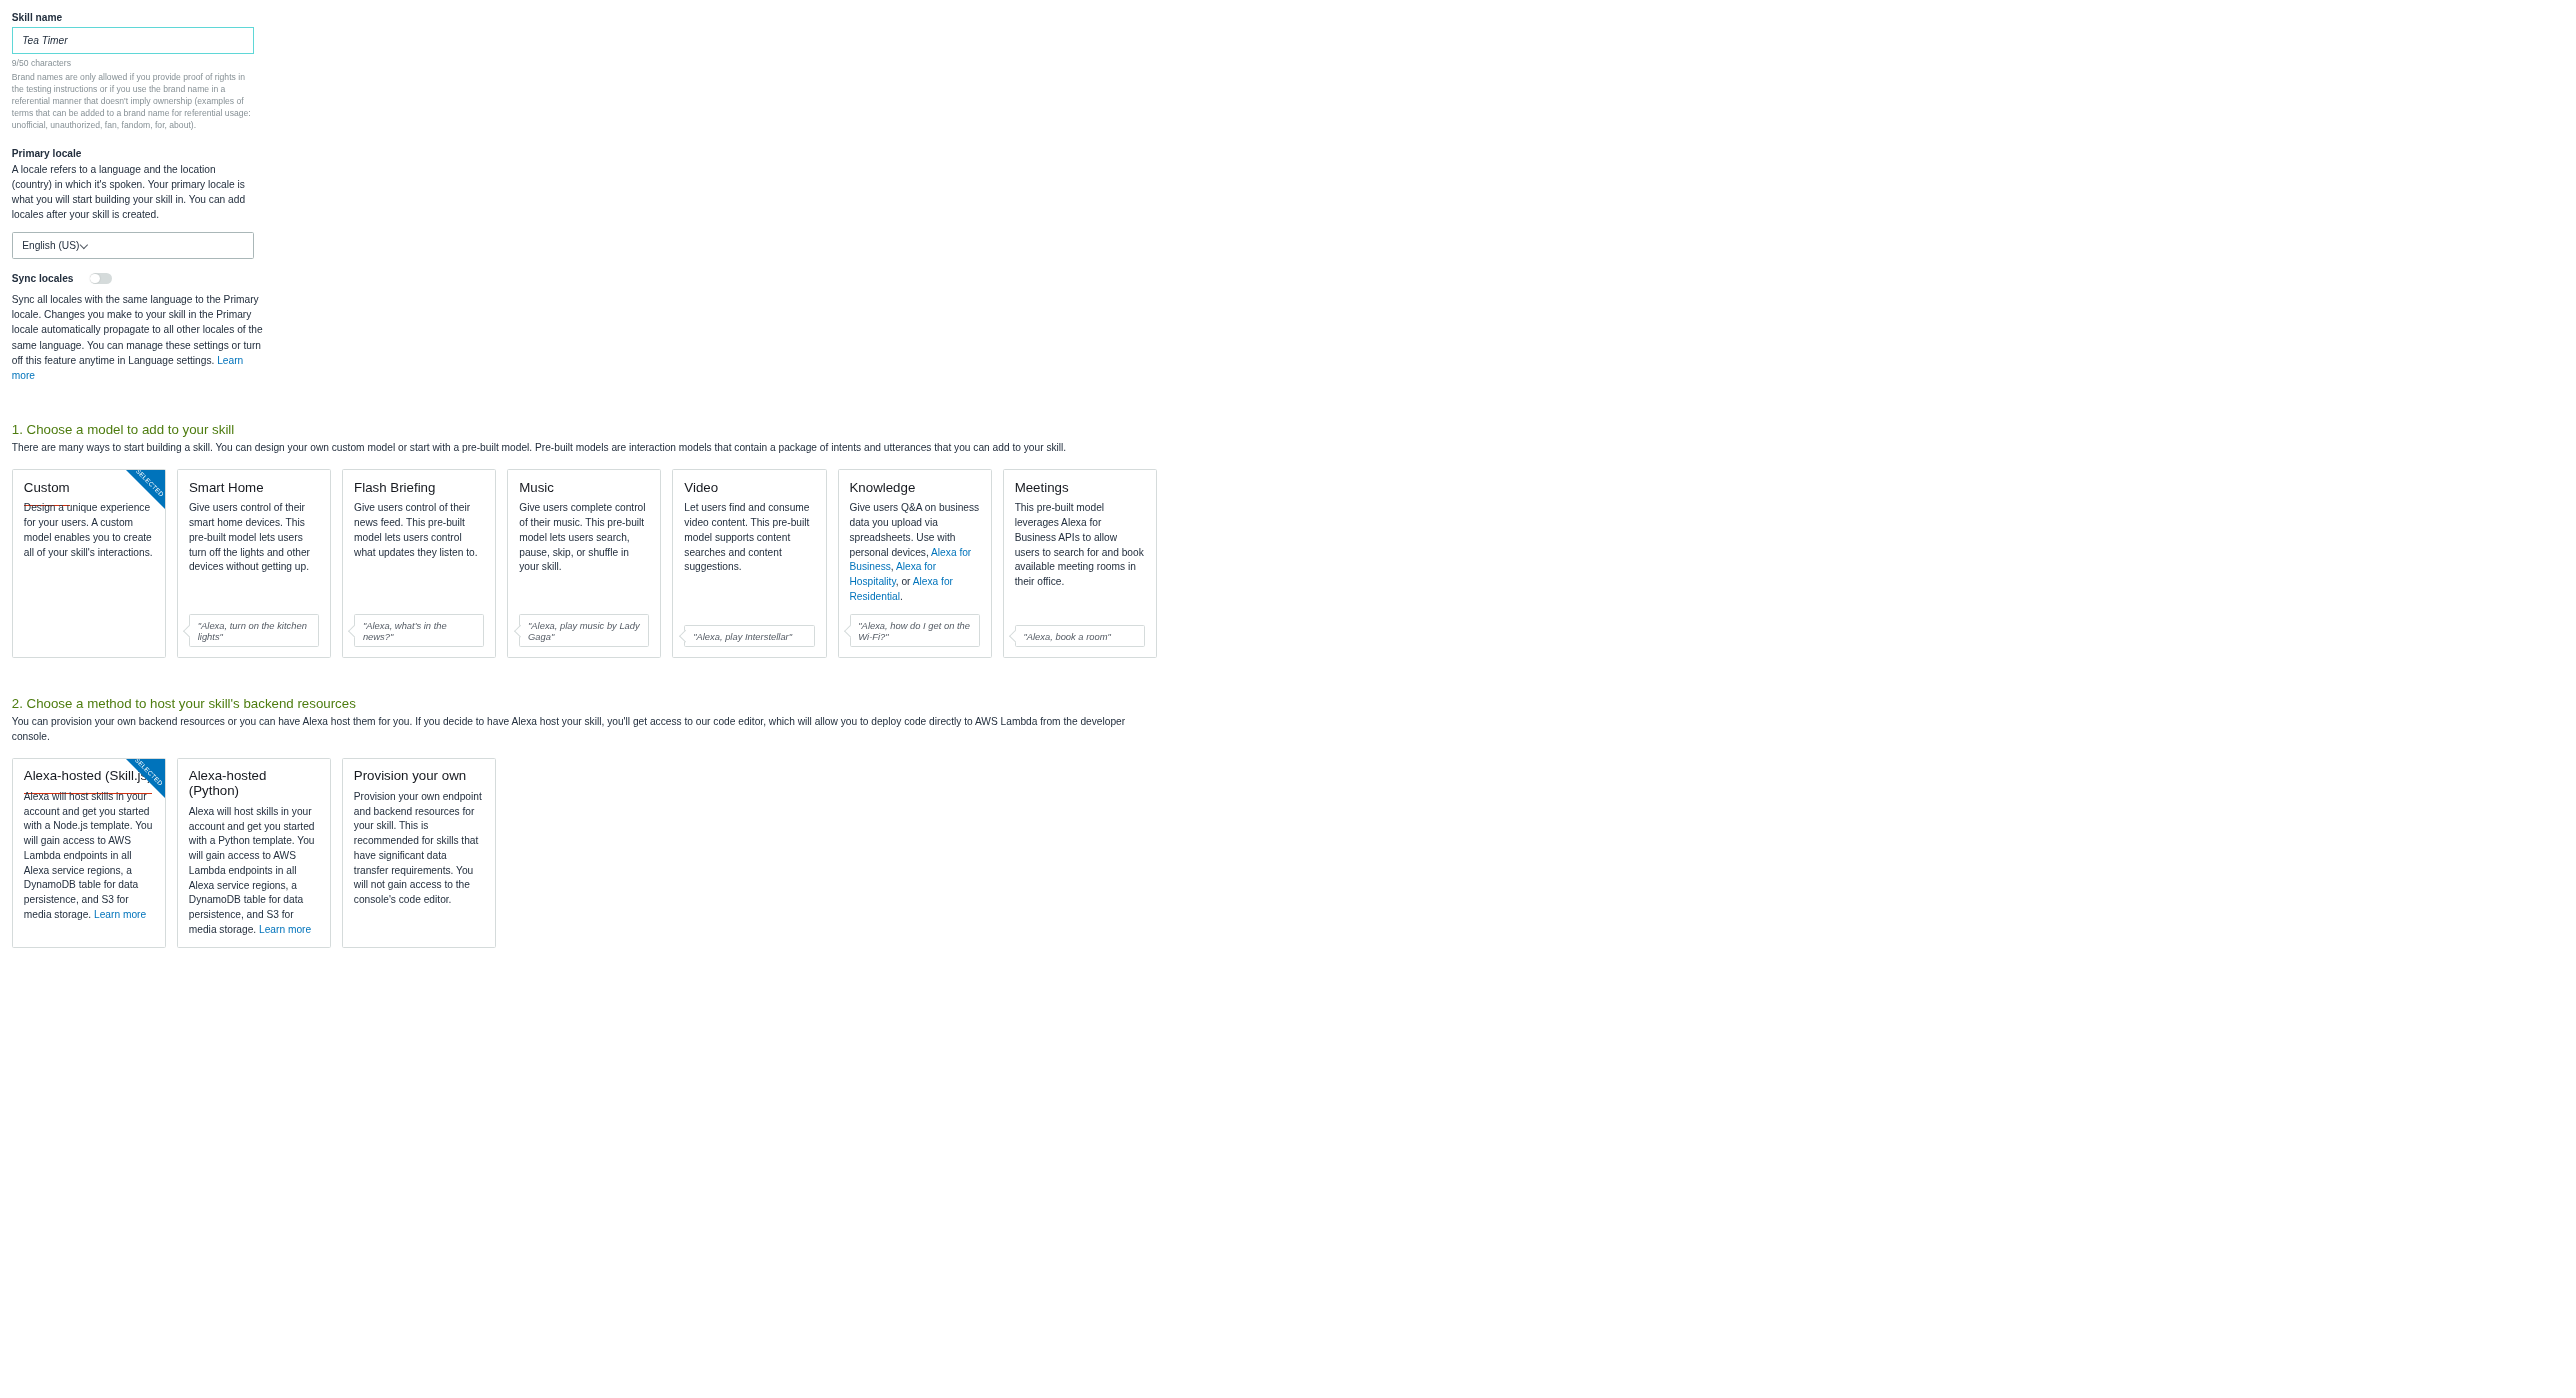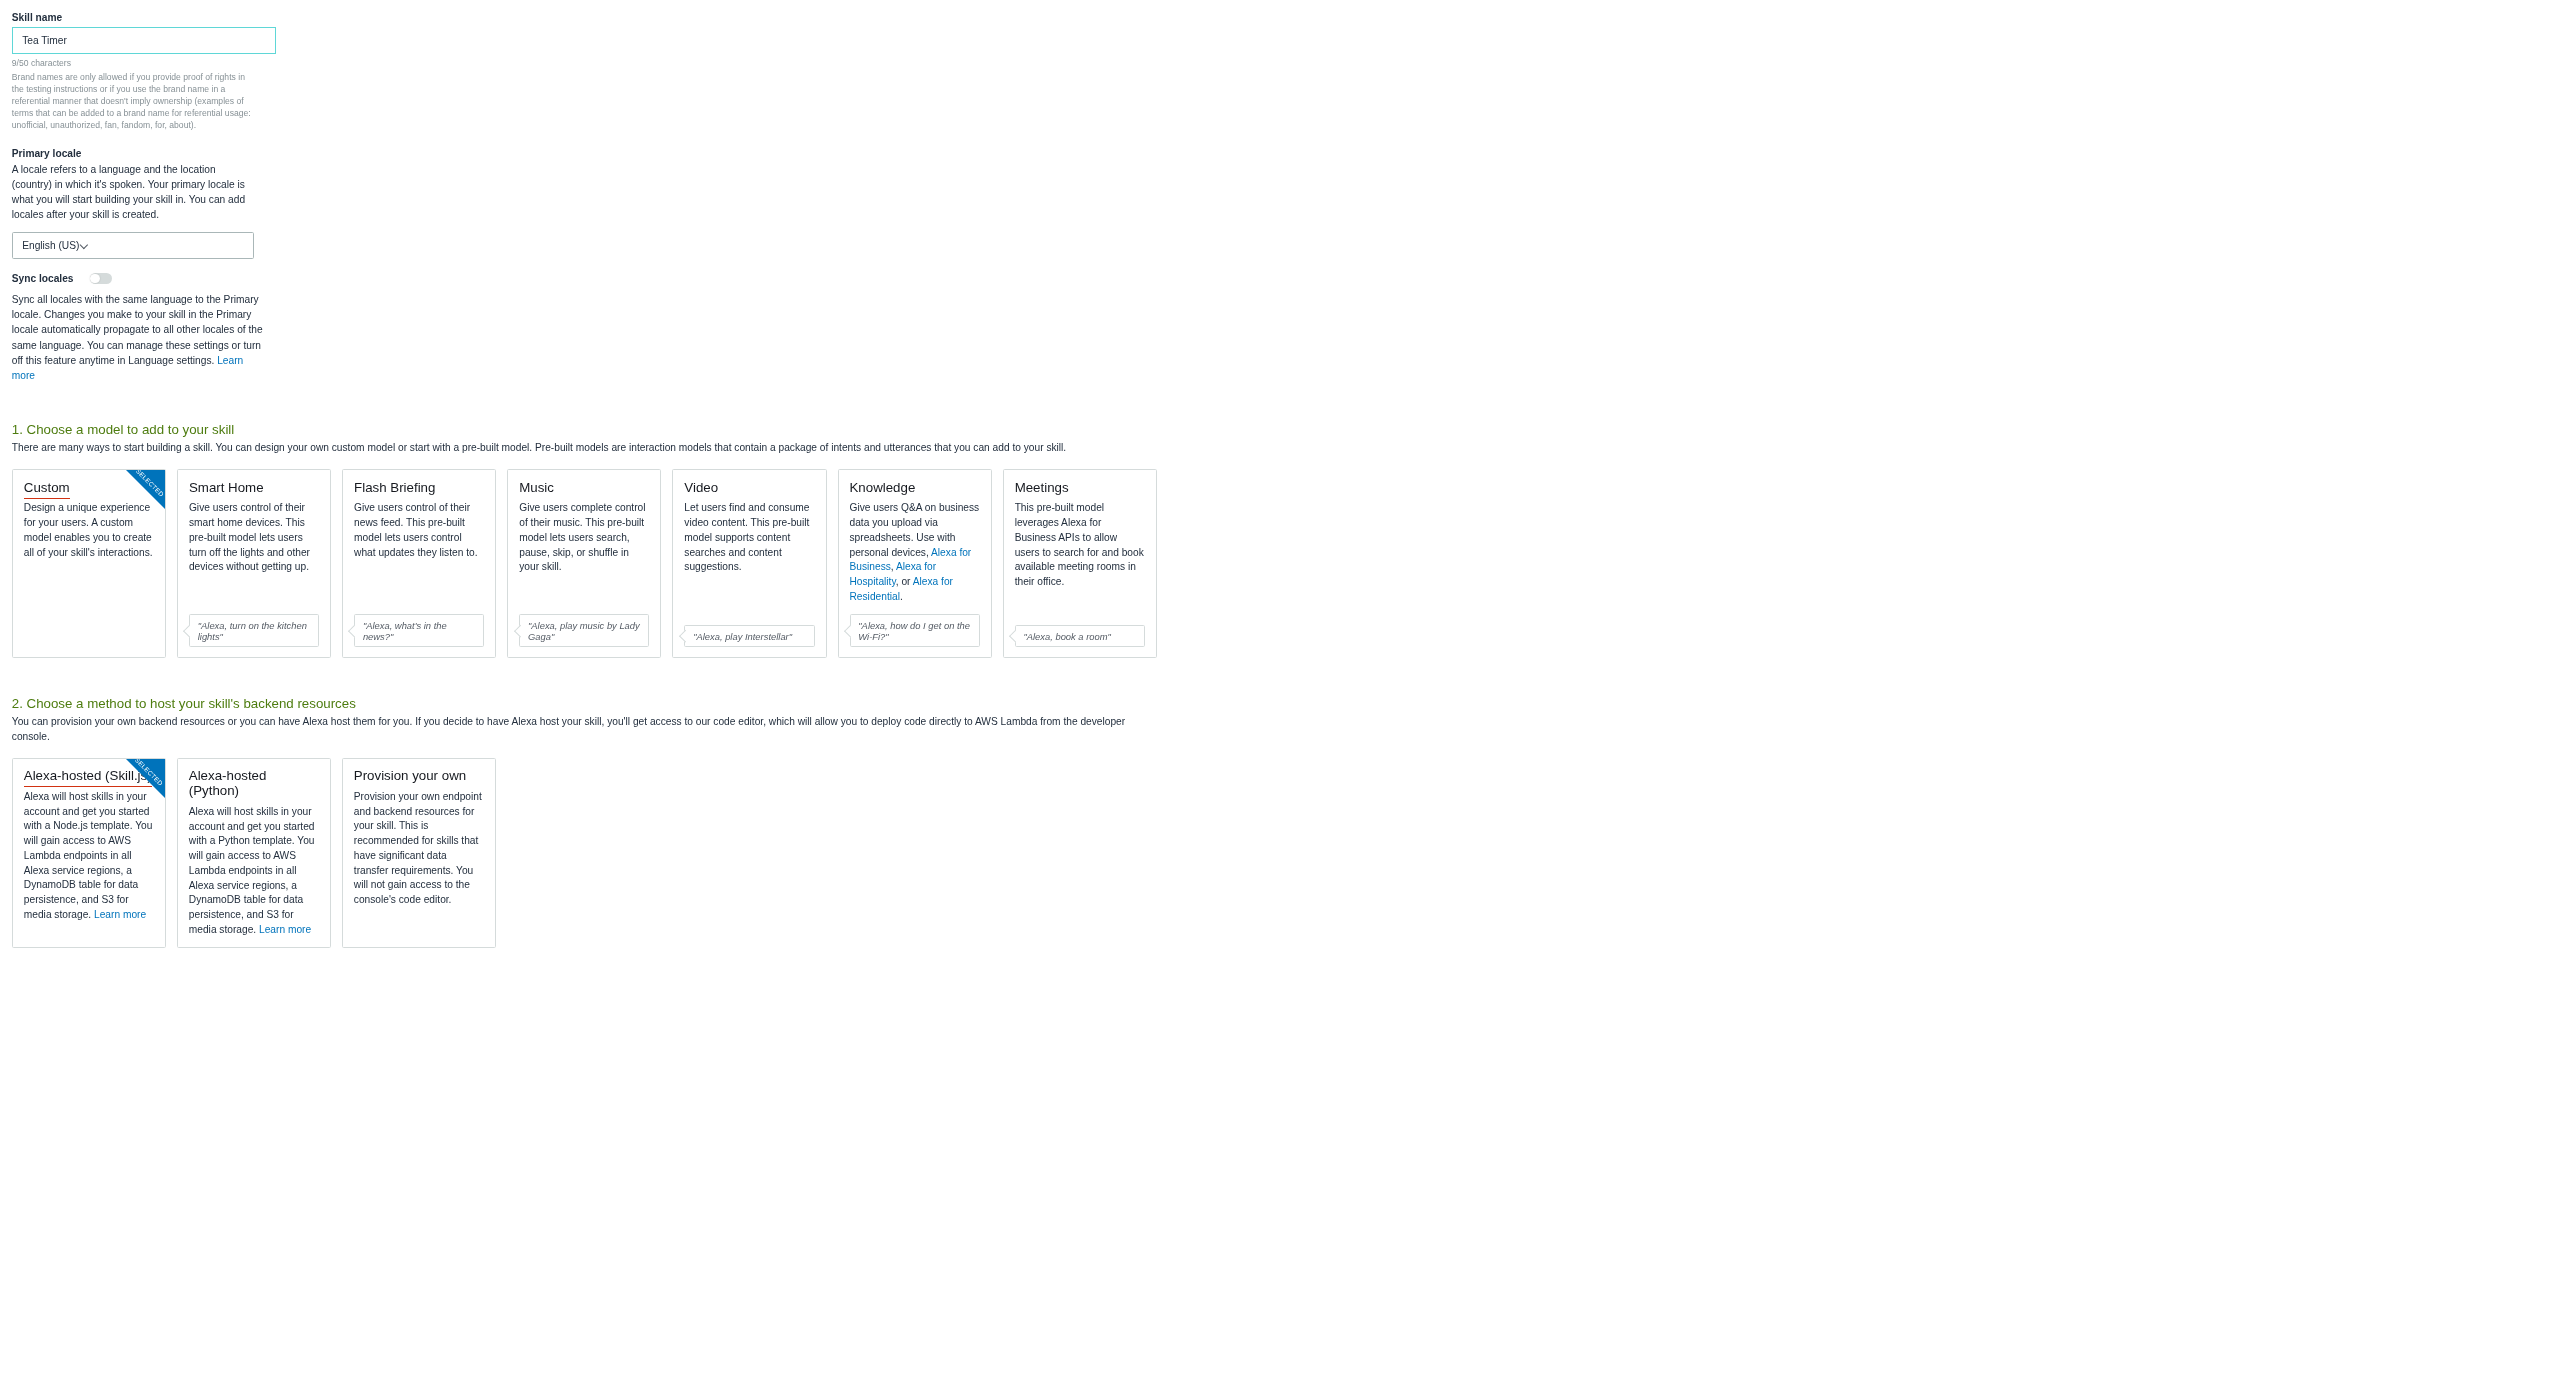--- a/index.html
+++ b/index.html
@@ -13,28 +13,29 @@
   .container { max-width: 1145px; }
 
   .field-label {
     font-weight: 700;
     font-size: 10.2px;
     margin-bottom: 4.7px;
     display: block;
   }
 
   .skill-input {
-    width: 264px;
+    width: 242px;
     height: 27px;
     border: 0.8px solid #5fd7d7;
     outline: none;
     padding: 4.7px 9.4px;
     font-size: 10.2px;
     color: #232f3e;
     display: block;
+    font-style: italic;
   }
   .char-count {
     width: 242px;
     font-size: 8.6px;
     color: #879196;
     margin-top: 3.1px;
   }
   .help-text {
     width: 243px;
     font-size: 8.6px;
@@ -184,21 +185,21 @@
     top: 8.6px; right: -3.1px;
     transform: rotate(45deg);
     color: #fff;
     font-size: 6.3px;
     letter-spacing: 0.4px;
   }
 
   .underline-red {
     border-bottom: 1.6px solid #d13212;
     display: inline;
-    padding-bottom: 3px;
+    padding-bottom: 10px;
   }
 
   .host-row .card { max-width: 154px; flex: 0 0 154px; }
   .host-row { gap: 11px; }
 
 </style>
 </head>
 <body>
 
 <div class="container">

